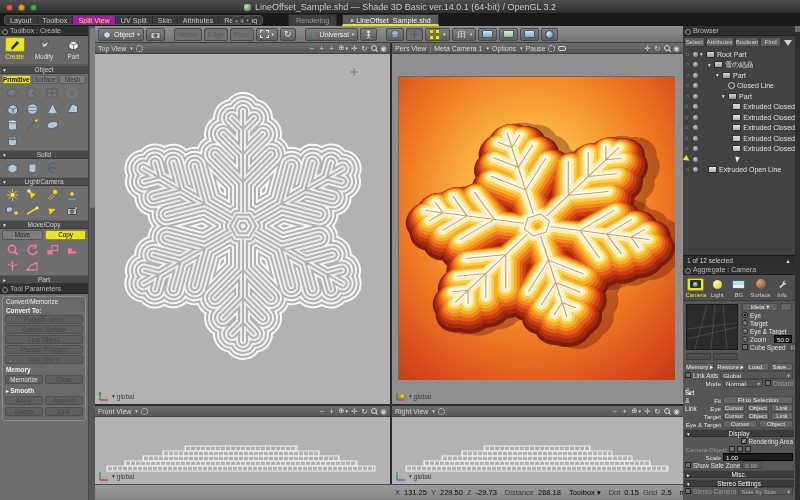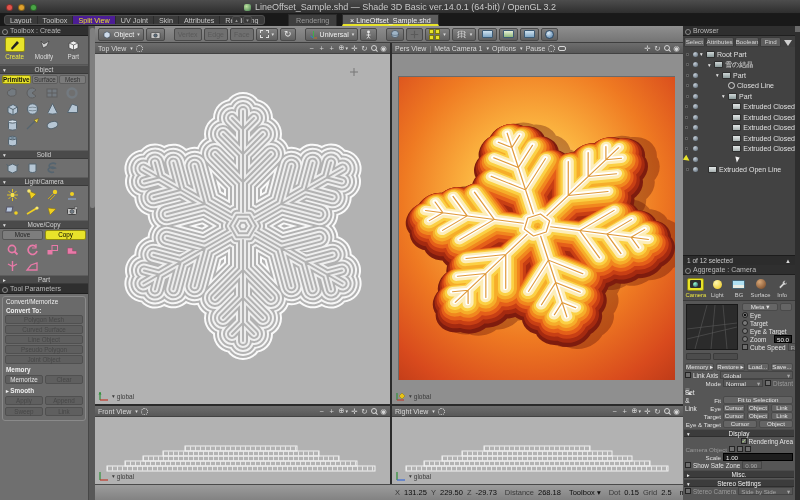--- a/index.html
+++ b/index.html
@@ -16,21 +16,21 @@
   .l-red{background:#e2544c}.l-yel{background:#e0a32e}.l-grn{background:#4aa546}
   .doc-ic{display:inline-block;width:7px;height:7px;border-radius:2px;vertical-align:-1px;
     background:radial-gradient(circle at 35% 35%,#bfe3a0,#3f7a4c);margin-right:4px}
 
   
   #tabbar{position:absolute;left:0;top:14px;width:800px;height:12px;background:#191919}
   .wsseg{position:absolute;left:4px;top:1px;display:flex;background:#3a3a3a;
     border:1px solid #4f4f4f;border-radius:3px;height:10px;overflow:hidden}
   .wsitem{padding:0 5px;font-size:7.2px;line-height:9px;color:#c6c6c6;border-right:1px solid #2b2b2b;white-space:nowrap}
   .wsitem:last-child{border-right:none}
-  .wsitem.active{color:#e8e32a;background:#4c1d95}
+  .wsitem.active{color:#e8e32a;background:#a21caf}
   .wsmini{position:absolute;left:232px;top:2px;display:flex;gap:2px}
   .wsmini span{width:9px;height:8px;background:#3a3a3a;border:1px solid #4f4f4f;border-radius:2px;
     font-size:5px;color:#999;text-align:center;line-height:7px}
   .doctab{position:absolute;top:0;height:12px;font-size:7.2px;line-height:11px;padding:0 7px;
     color:#9a9a9a;background:#3e3e3e;border:1px solid #2a2a2a;border-bottom:none;white-space:nowrap}
   #doctab-untitled{left:288px}
   #doctab-active{left:342px;background:#5d5d5d;color:#f2f2f2;border-bottom:2px solid #e8e32a}
   #doctab-active .x{color:#fff;margin-right:2px}
 
   
@@ -210,21 +210,21 @@
       <span class="light l-grn"></span>
     </div>
     <span class="doc-ic"></span><span>LineOffset_Sample.shd — Shade 3D Basic ver.14.0.1 (64-bit) / OpenGL 3.2</span>
   </div>
 
   <div id="tabbar">
     <div class="wsseg">
       <span class="wsitem">Layout</span>
       <span class="wsitem">Toolbox</span>
       <span class="wsitem active">Split View</span>
-      <span class="wsitem">UV Joint</span>
+      <span class="wsitem">UV Split</span>
       <span class="wsitem">Skin</span>
       <span class="wsitem">Attributes</span>
       <span class="wsitem">Rendering</span>
     </div>
     <div class="wsmini">
         <span>▴</span>
         <span>▾</span>
       </div>
     <div class="doctab" id="doctab-untitled">Rendering</div>
     <div class="doctab" id="doctab-active"><span class="x">×</span><span>LineOffset_Sample.shd</span></div>

